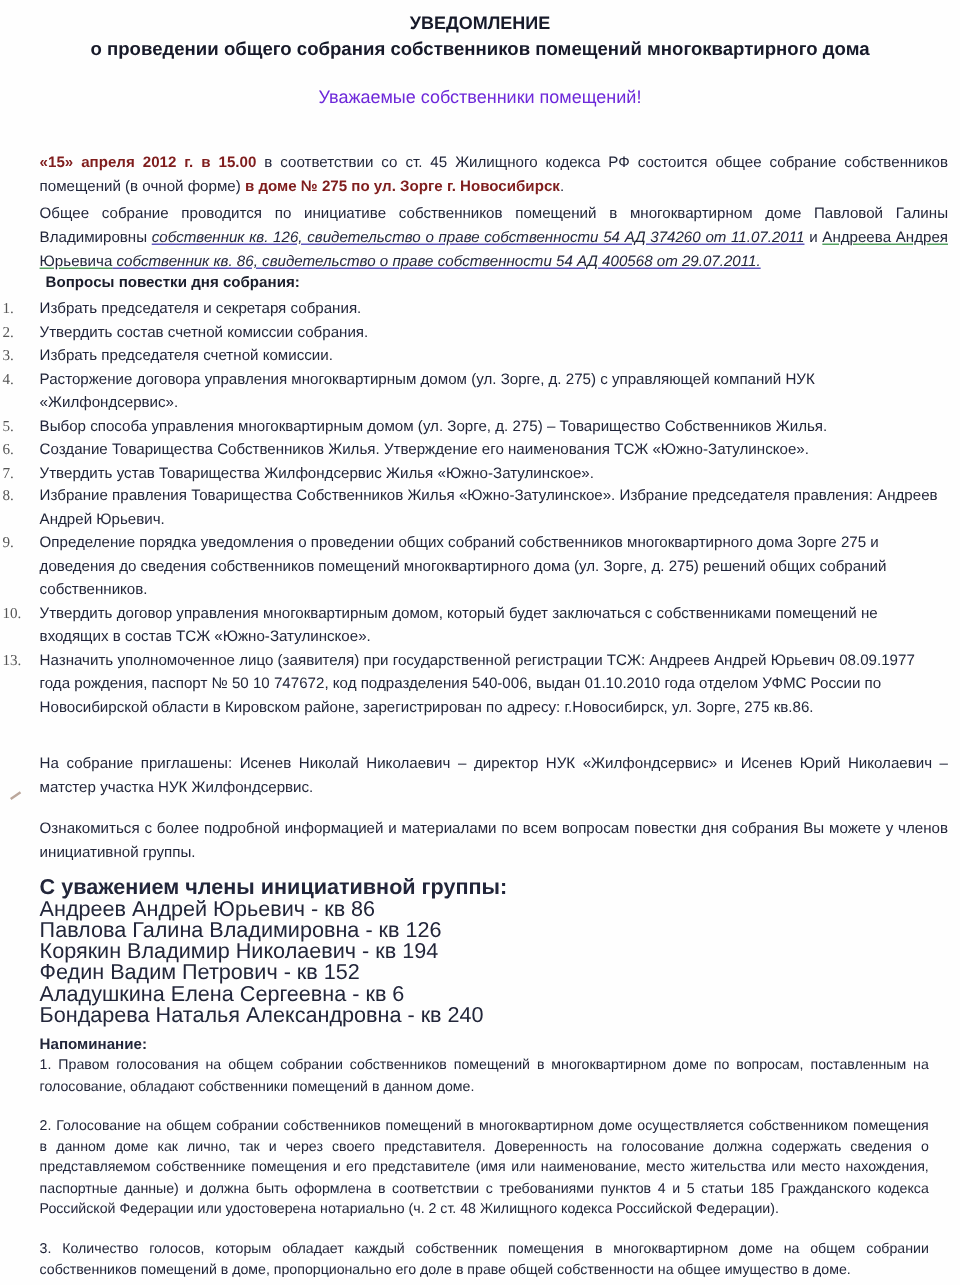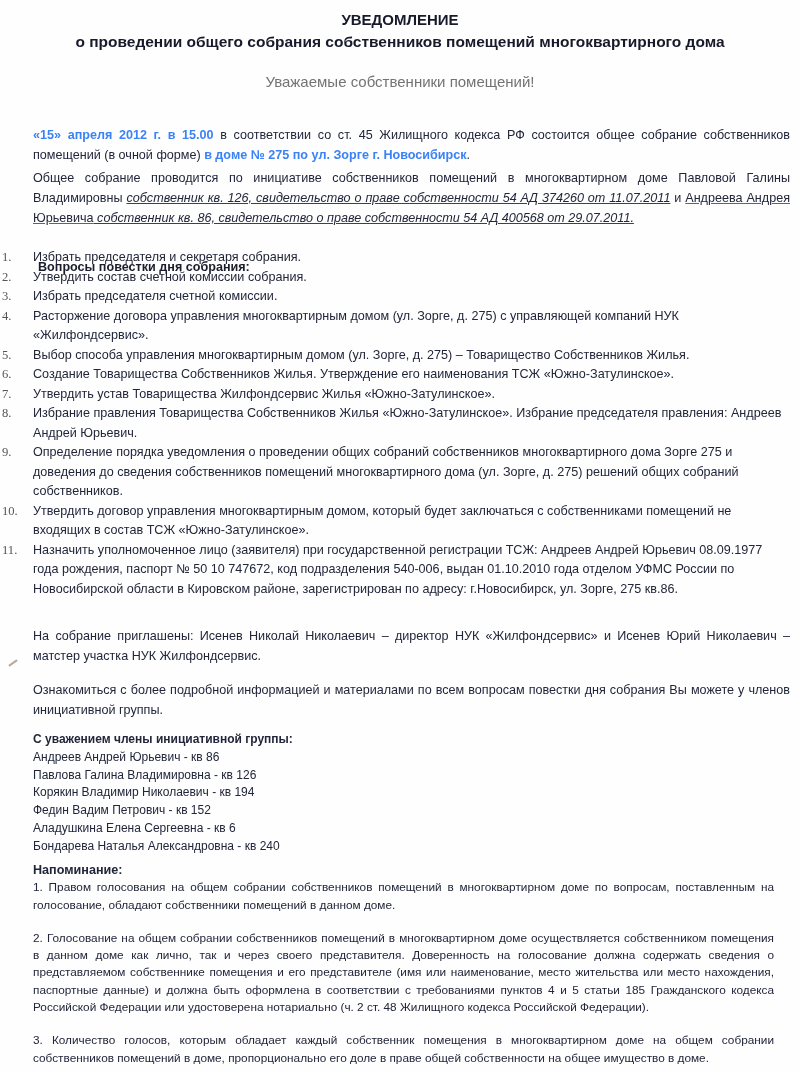--- a/index.html
+++ b/index.html
@@ -9,43 +9,43 @@
     }
     .page { position: absolute; left: 0; top: 0; width: 800px; height: 1071px; background: #fefefe; }
     .title {
       position: absolute; left: 0; width: 800px; text-align: center;
       font-weight: bold; font-size: 15px; color: #171a2a;
     }
     .t1 { top: 11px; }
     .t2 { top: 33px; font-size: 15.5px; }
     .greeting {
       position: absolute; left: 0; width: 800px; top: 73px; text-align: center;
-      font-size: 15px; color: #737373;
+      font-size: 15px; color: #6d28d9;
     }
     .para {
       position: absolute; left: 33px; width: 757px; font-size: 12.6px; line-height: 20px;
       text-align: justify; color: #22263a;
     }
     .p-intro { top: 125px; }
     .p-init { top: 168px; }
     .u { text-decoration: underline; font-style: italic; text-decoration-color: #3a2fb0; }
     .u2 { text-decoration: underline; text-decoration-color: #2a8a3a; }
-    b { color: #3b82f6; }
+    b { color: #7f1d1d; }
     .agenda-title {
-      position: absolute; left: 38px; top: 228px; font-weight: bold; font-size: 12.6px; color: #1a1d2b; margin-top: 32px;
+      position: absolute; left: 38px; top: 228px; font-weight: bold; font-size: 12.6px; color: #1a1d2b;
     }
     .agenda {
       position: absolute; left: 0; top: 248px; width: 800px; margin: 0; padding: 0; list-style: none;
     }
     .agenda li { position: relative; padding-left: 33px; padding-right: 12px; font-size: 12.6px; line-height: 19.5px; color: #22263a; }
     .agenda .num { position: absolute; left: 0; width: 26px; text-align: left; padding-left: 2px; font-family: "Liberation Serif", serif; color: #555; }
     .invited { top: 626px; }
     .info { top: 680px; }
     .sign {
-      position: absolute; left: 33px; top: 731px; font-size: 12px; line-height: 17.8px; color: #22263a;
+      position: absolute; left: 33px; top: 731px; font-size: 18px; line-height: 17.8px; color: #22263a;
     }
     .sign .h { font-weight: bold; }
     .reminder {
       position: absolute; left: 33px; top: 862px; width: 757px; font-size: 11.8px; line-height: 17.3px; color: #22263a; text-align: justify;
     }
     .reminder .h { font-weight: bold; font-size: 12.6px; }
     .reminder p { margin: 0 16px 16px 0; }
     .mark {
       position: absolute; left: 8px; top: 662px; width: 10px; height: 2px; background: #bba79c; transform: rotate(-35deg);
     }
@@ -72,21 +72,21 @@
     <li><span class="num">1.</span><span>Избрать председателя и секретаря собрания.</span></li>
     <li><span class="num">2.</span><span>Утвердить состав счетной комиссии собрания.</span></li>
     <li><span class="num">3.</span><span>Избрать председателя счетной комиссии.</span></li>
     <li><span class="num">4.</span><span>Расторжение договора управления многоквартирным домом (ул. Зорге, д. 275) с управляющей компаний НУК «Жилфондсервис».</span></li>
     <li><span class="num">5.</span><span>Выбор способа управления многоквартирным домом (ул. Зорге, д. 275) – Товарищество Собственников Жилья.</span></li>
     <li><span class="num">6.</span><span>Создание Товарищества Собственников Жилья. Утверждение его наименования ТСЖ «Южно-Затулинское».</span></li>
     <li><span class="num">7.</span><span>Утвердить устав Товарищества Жилфондсервис Жилья «Южно-Затулинское».</span></li>
     <li><span class="num">8.</span><span>Избрание правления Товарищества Собственников Жилья «Южно-Затулинское». Избрание председателя правления: Андреев Андрей Юрьевич.</span></li>
     <li><span class="num">9.</span><span>Определение порядка уведомления о проведении общих собраний собственников многоквартирного дома Зорге 275 и доведения до сведения собственников помещений многоквартирного дома (ул. Зорге, д. 275) решений общих собраний собственников.</span></li>
     <li><span class="num">10.</span><span>Утвердить договор управления многоквартирным домом, который будет заключаться с собственниками помещений не входящих в состав ТСЖ «Южно-Затулинское».</span></li>
-    <li><span class="num">11.</span><span>Назначить уполномоченное лицо (заявителя) при государственной регистрации ТСЖ: Андреев Андрей Юрьевич 08.09.1977 года рождения, паспорт № 50 10 747672, код подразделения 540-006, выдан 01.10.2010 года отделом УФМС России по Новосибирской области в Кировском районе, зарегистрирован по адресу: г.Новосибирск, ул. Зорге, 275 кв.86.</span></li>
+    <li><span class="num">13.</span><span>Назначить уполномоченное лицо (заявителя) при государственной регистрации ТСЖ: Андреев Андрей Юрьевич 08.09.1977 года рождения, паспорт № 50 10 747672, код подразделения 540-006, выдан 01.10.2010 года отделом УФМС России по Новосибирской области в Кировском районе, зарегистрирован по адресу: г.Новосибирск, ул. Зорге, 275 кв.86.</span></li>
   </ul>
 
   <div class="para invited">На собрание приглашены: Исенев Николай Николаевич – директор НУК «Жилфондсервис» и Исенев Юрий Николаевич – матстер участка НУК Жилфондсервис.</div>
   <div class="mark"></div>
   <div class="para info">Ознакомиться с более подробной информацией и материалами по всем вопросам повестки дня собрания Вы можете у членов инициативной группы.</div>
 
   <div class="sign">
     <div class="h">С уважением члены инициативной группы:</div>
     <div>Андреев Андрей Юрьевич - кв 86</div>
     <div>Павлова Галина Владимировна - кв 126</div>

